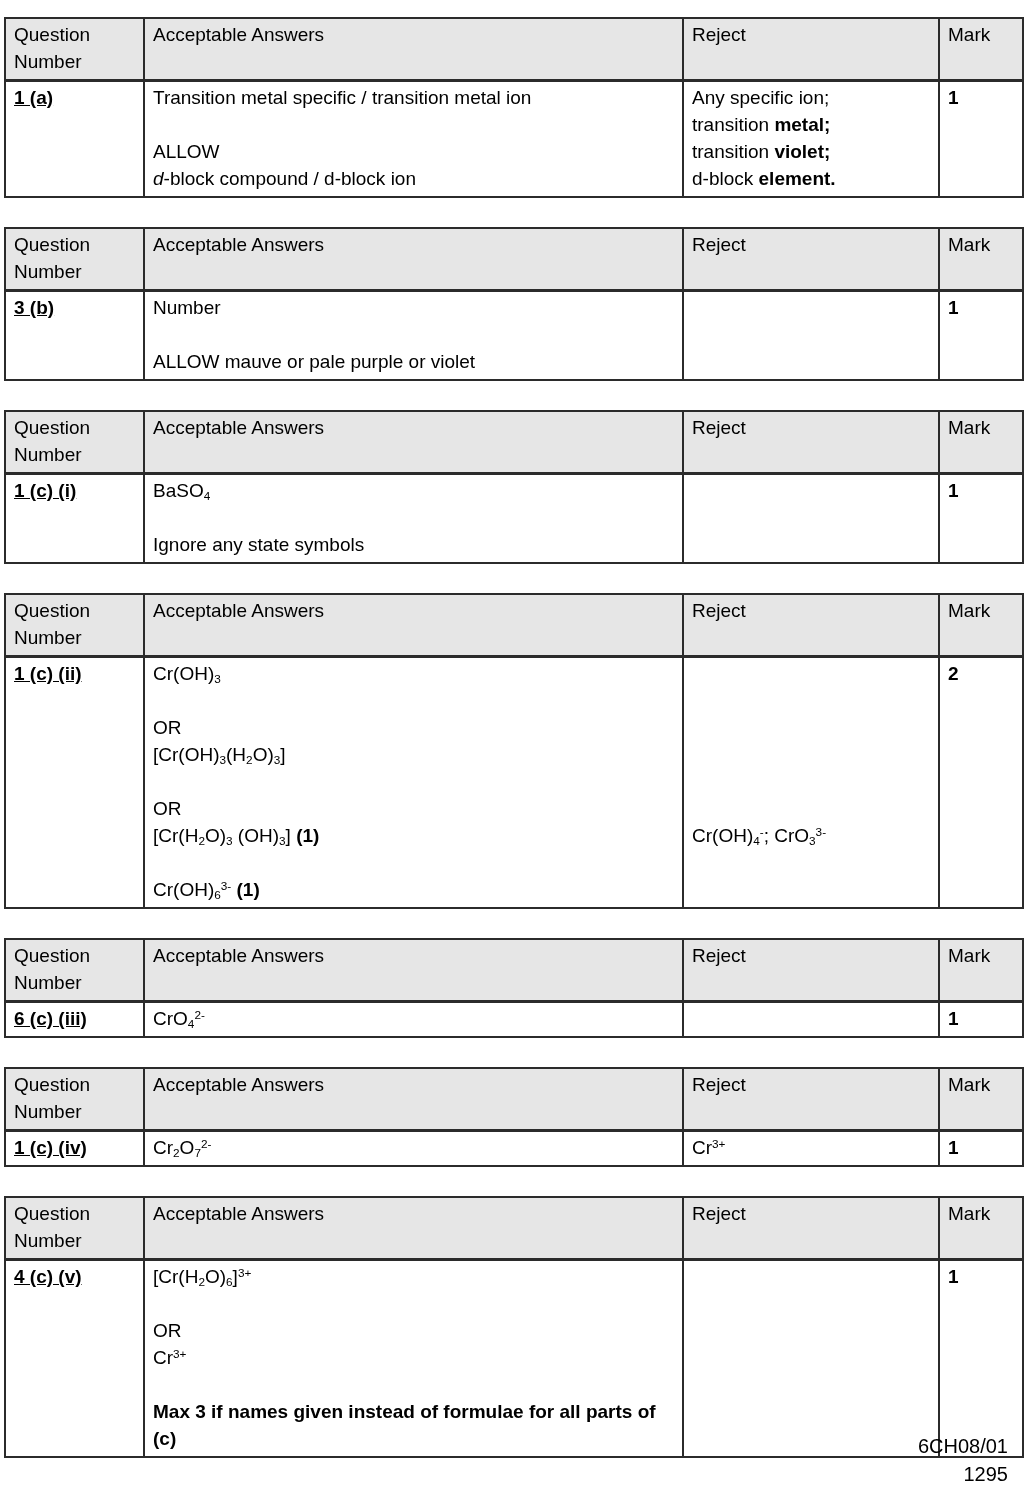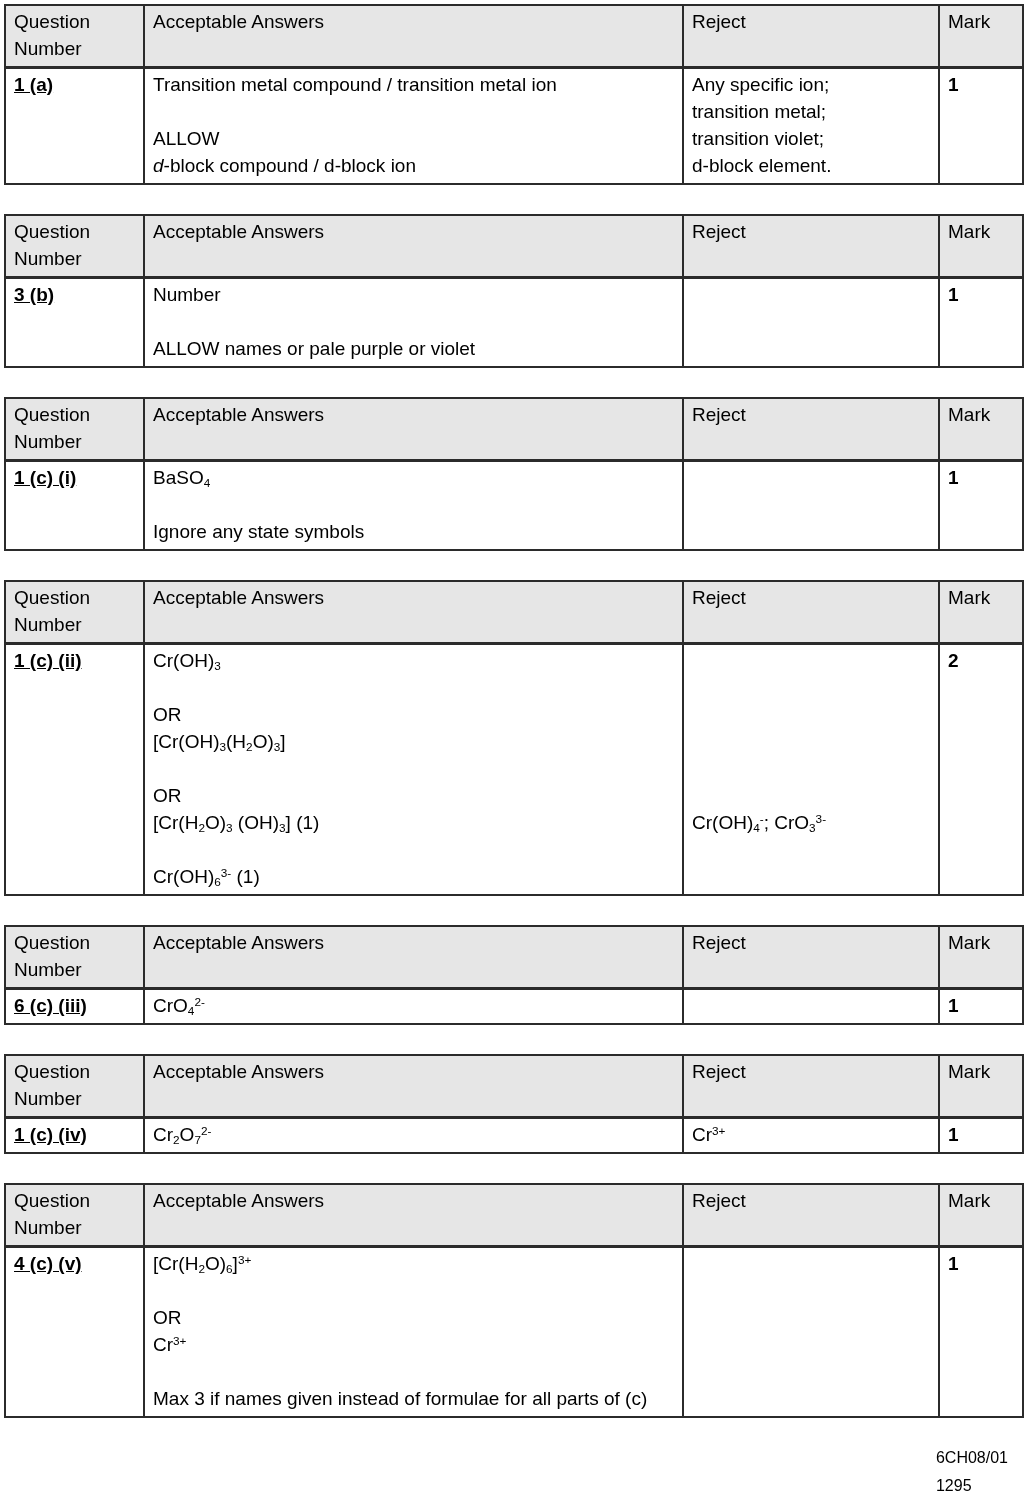--- a/index.html
+++ b/index.html
@@ -17,20 +17,21 @@
     padding: 4px 4px 0 4px;
     color: #000;
   }
   table.ms {
     width: 1018px;
     border-collapse: collapse;
     table-layout: fixed;
     margin-bottom: 29px;
     font-size: 19px;
     line-height: 27px;
+    margin-top: 13px;
   }
   table.ms col.c-q { width: 139px; }
   table.ms col.c-a { width: 539px; }
   table.ms col.c-r { width: 256px; }
   table.ms col.c-m { width: 84px; }
   table.ms th, table.ms td {
     border: 2px solid #2b2b2b;
     padding: 2px 8px 4px 8px;
     vertical-align: top;
     text-align: left;
@@ -38,34 +39,34 @@
   }
   table.ms thead th {
     background: #e6e6e6;
     font-weight: normal;
     border-bottom: 3px solid #2b2b2b;
     height: 48px;
   }
   td.q-cell { font-weight: bold; text-decoration: underline; }
   td.m-cell { font-weight: bold; }
   .line { min-height: 27px; white-space: pre-wrap; }
-  .b { font-weight: normal; }
+  .b { font-weight: bold; }
   .i { font-style: italic; }
   sub, sup {
     font-size: 0.62em;
     line-height: 0;
   }
   sub { vertical-align: -0.25em; }
   sup { vertical-align: 0.55em; }
   .footer {
     position: absolute;
     right: 18px;
-    bottom: 8px;
-    text-align: left;
-    font-size: 16px;
+    bottom: 20px;
+    text-align: right;
+    font-size: 20px;
     line-height: 28px;
   }
 </style>
 </head>
 <body>
 
 <div class="page">
 
   <table class="ms">
     <colgroup>
@@ -79,21 +80,21 @@
       <th>Question Number</th>
       <th>Acceptable Answers</th>
       <th>Reject</th>
       <th>Mark</th>
     </tr>
       </thead>
     <tbody>
         <tr>
       <td class="q-cell">1 (a)</td>
       <td>
-            <div class="line"><span>Transition metal compound / transition metal ion</span></div>
+            <div class="line"><span>Transition metal specific / transition metal ion</span></div>
             <div class="line">&nbsp;</div>
             <div class="line"><span>ALLOW</span></div>
             <div class="line"><span class="i">d</span><span>-block compound / d-block ion</span></div>
           </td>
       <td>
             <div class="line"><span>Any specific ion;</span></div>
             <div class="line"><span>transition </span><span class="b">metal;</span></div>
             <div class="line"><span>transition </span><span class="b">violet;</span></div>
             <div class="line"><span>d-block </span><span class="b">element.</span></div>
           </td>
@@ -116,21 +117,21 @@
       <th>Reject</th>
       <th>Mark</th>
     </tr>
       </thead>
     <tbody>
         <tr>
       <td class="q-cell">3 (b)</td>
       <td>
             <div class="line"><span>Number</span></div>
             <div class="line">&nbsp;</div>
-            <div class="line"><span>ALLOW names or pale purple or violet</span></div>
+            <div class="line"><span>ALLOW mauve or pale purple or violet</span></div>
           </td>
       <td></td>
       <td class="m-cell">1</td>
     </tr>
       </tbody>
   </table>
 
   <table class="ms">
     <colgroup>
         <col class="c-q">

